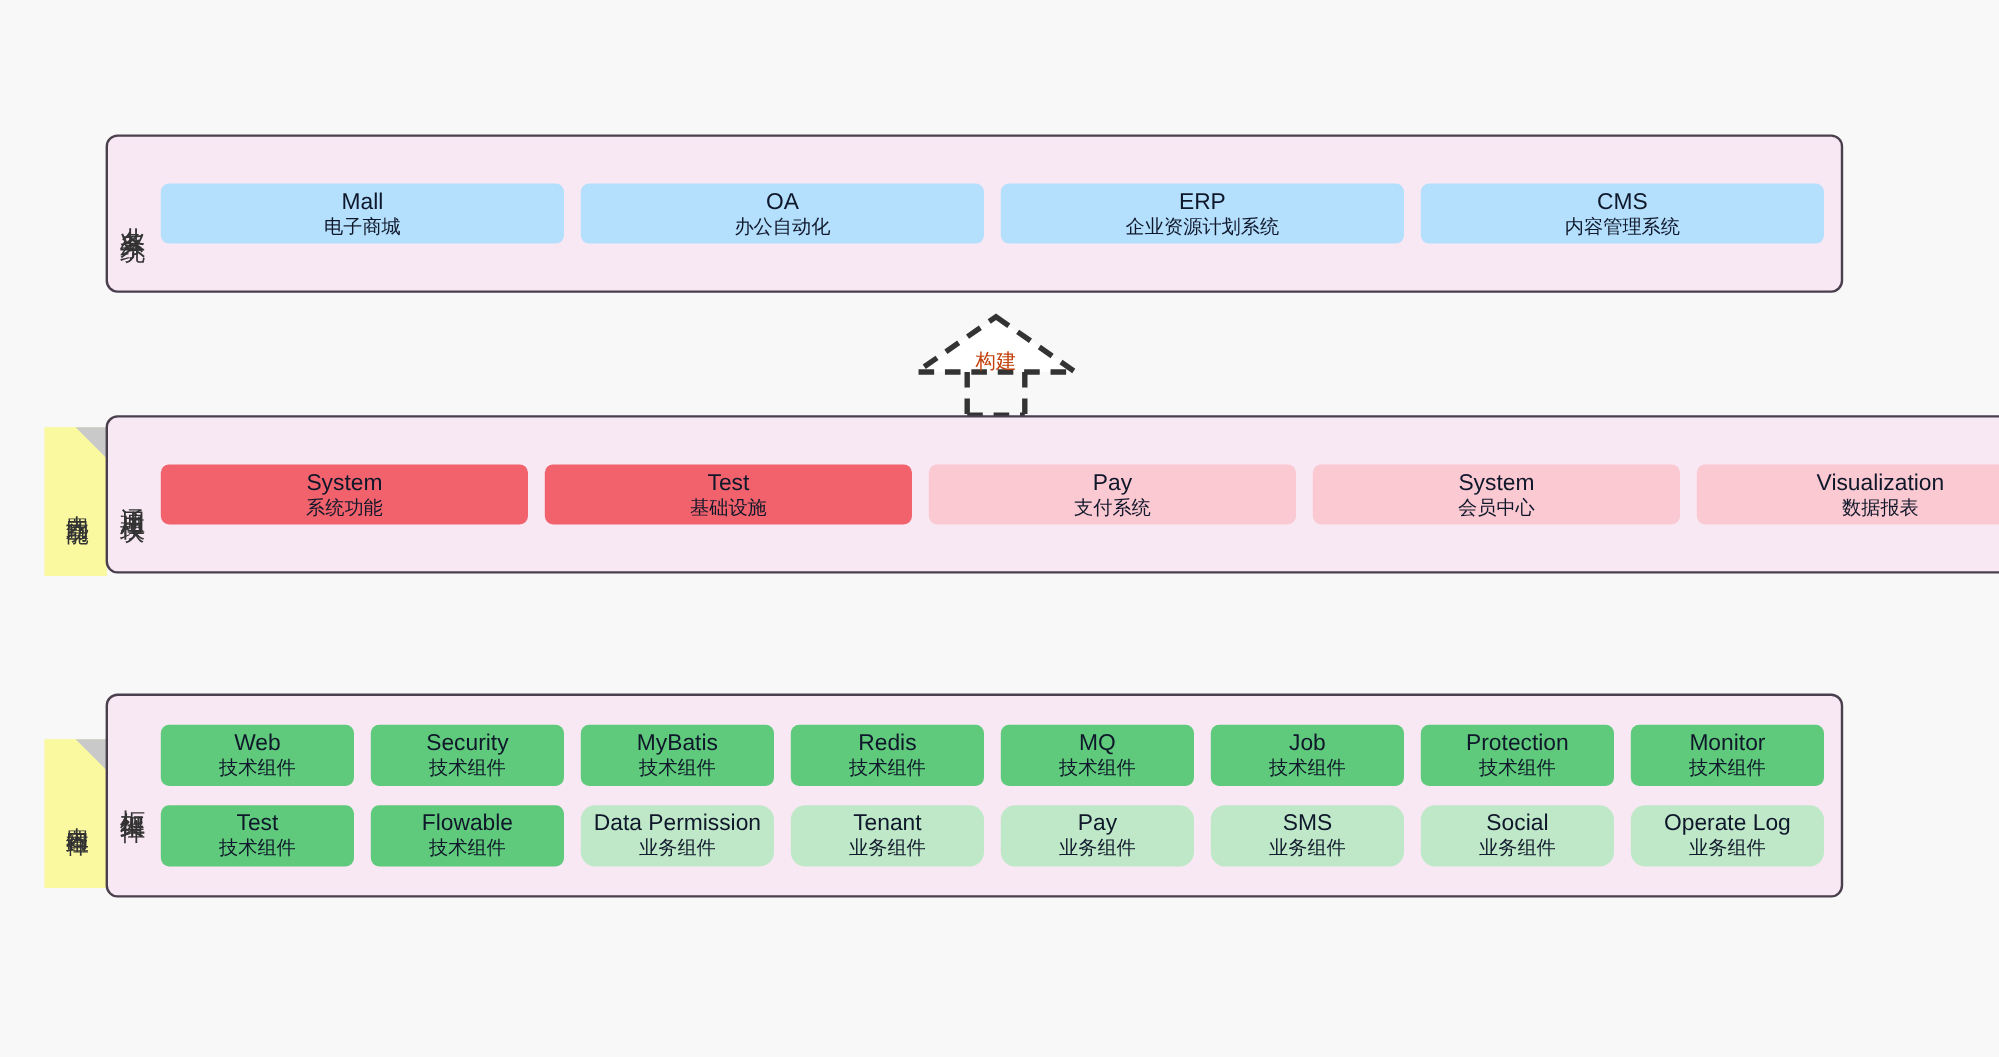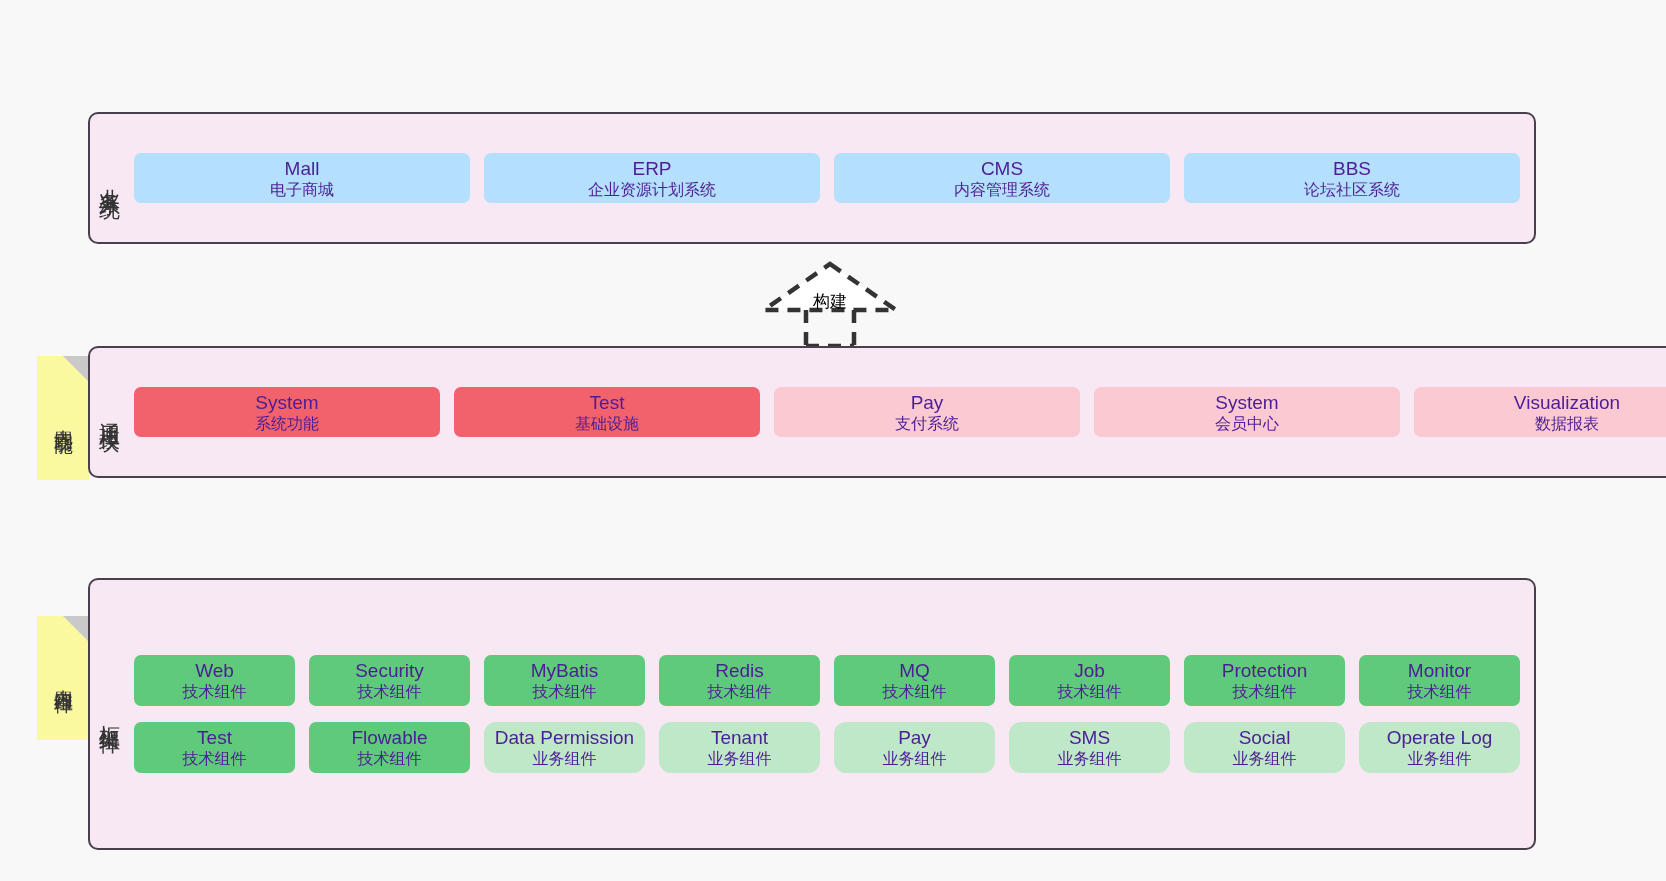--- a/index.html
+++ b/index.html
@@ -73,21 +73,21 @@
     flex: 1 1 0;
     border-radius: 7px;
     display: flex;
     flex-direction: column;
     align-items: center;
     justify-content: center;
     text-align: center;
     line-height: 1.22;
     padding: 4px 6px;
     box-sizing: border-box;
-    color: #4c1d95;
+    color: #0f172a;
   }
   .card .en {
     font-size: 19px;
     white-space: nowrap;
   }
   .card .cn {
     font-size: 16px;
     white-space: nowrap;
   }
   .card.wrap .en { white-space: normal; }
@@ -134,57 +134,57 @@
     position: absolute;
   }
   .uml-arrow svg { display: block; overflow: visible; }
   .uml-arrow .arrow-label {
     position: absolute;
     left: 50%;
     transform: translateX(-50%);
     top: 32px;
     font-size: 17px;
     background: transparent;
-    color: #000000;
+    color: #c2410c;
     padding: 0 2px;
     white-space: nowrap;
     user-select: none;
   }
 </style>
 </head>
 <body>
 
 <div id="canvas">
 
   <div class="layer" id="layer-business" style="left:88px; top:112px; width:1448px; height:132px;">
     <div class="layer-title">业务系统</div>
     <div class="layer-body">
       <div class="row">
 
         <div class="card blue">
           <span class="en">Mall</span>
           <span class="cn">电子商城</span>
         </div>
 
+        <div class="card blue">
+          <span class="en">OA</span>
+          <span class="cn">办公自动化</span>
+        </div>
 
         <div class="card blue">
           <span class="en">ERP</span>
           <span class="cn">企业资源计划系统</span>
         </div>
 
 
         <div class="card blue">
           <span class="en">CMS</span>
           <span class="cn">内容管理系统</span>
         </div>
 
-        <div class="card blue">
-          <span class="en">BBS</span>
-          <span class="cn">论坛社区系统</span>
-        </div>
 
       </div>
     </div>
   </div>
 
   <div class="uml-arrow" id="arrow-build" style="left:760px; top:258px; width:140px; height:90px;">
     <svg width="140" height="90" viewBox="0 0 140 90" aria-hidden="true">
 
       <polygon points="70,6 136,52 4,52" fill="#ffffff" stroke="#333333" stroke-width="4.5" stroke-dasharray="13,9" stroke-linejoin="miter"></polygon>
 
@@ -232,21 +232,21 @@
       </div>
     </div>
   </div>
 
 
   <div class="note" id="note-framework" style="left:37px; top:616px; width:52px; height:124px;">
     <span class="fold"></span>
     <span class="note-label">内置组件</span>
   </div>
 
-  <div class="layer" id="layer-framework" style="left:88px; top:578px; width:1448px; height:272px;">
+  <div class="layer" id="layer-framework" style="left:88px; top:578px; width:1448px; height:170px;">
     <div class="layer-title">框架组件</div>
     <div class="layer-body">
 
       <div class="row">
         <div class="card green">
           <span class="en">Web</span>
           <span class="cn">技术组件</span>
         </div>
         <div class="card green">
           <span class="en">Security</span>

